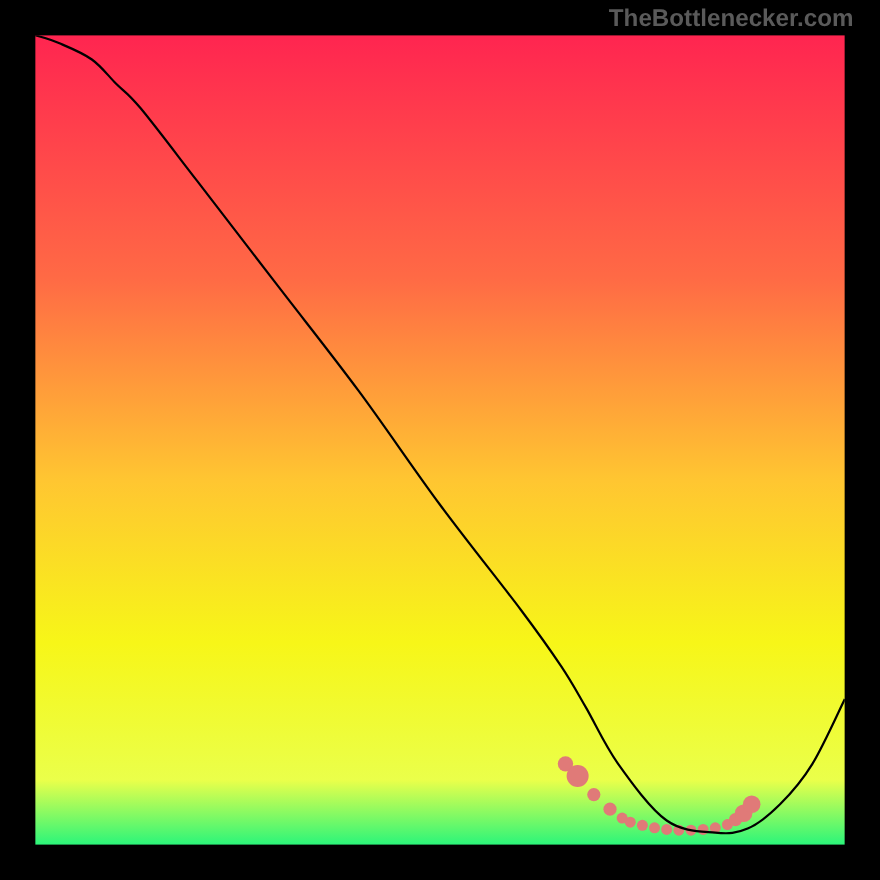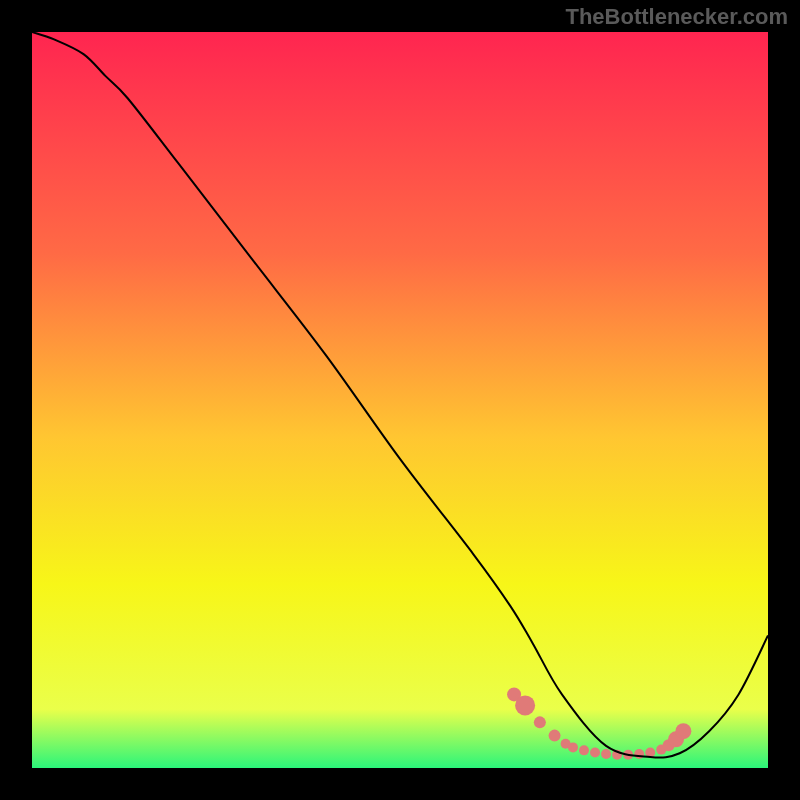--- a/index.html
+++ b/index.html
@@ -11,21 +11,21 @@
     overflow: hidden;
   }
   .chart-container {
     position: relative;
     width: 800px;
     height: 800px;
   }
   .watermark {
     position: absolute;
     top: 4px;
-    right: 12px;
+    right: 24px;
     font-family: Arial, Helvetica, sans-serif;
     font-size: 22px;
     font-weight: bold;
     color: #5a5a5a;
     z-index: 10;
     margin-left: 40px;
   }
   .plot-area {
     position: absolute;
     left: 32px;

